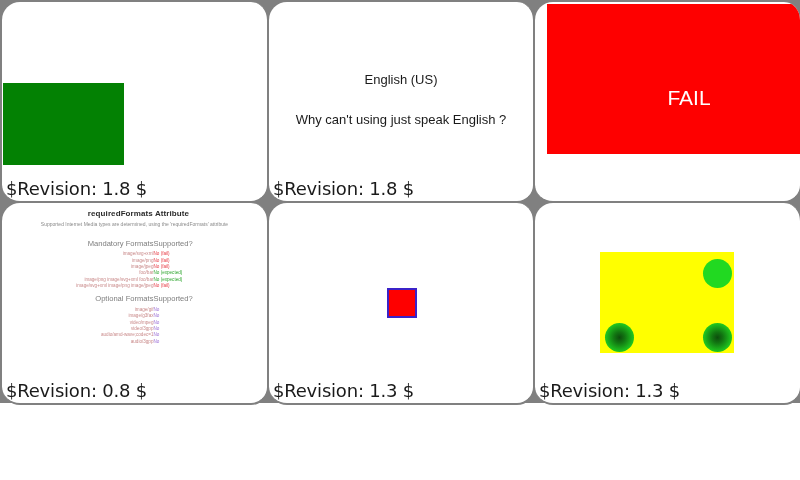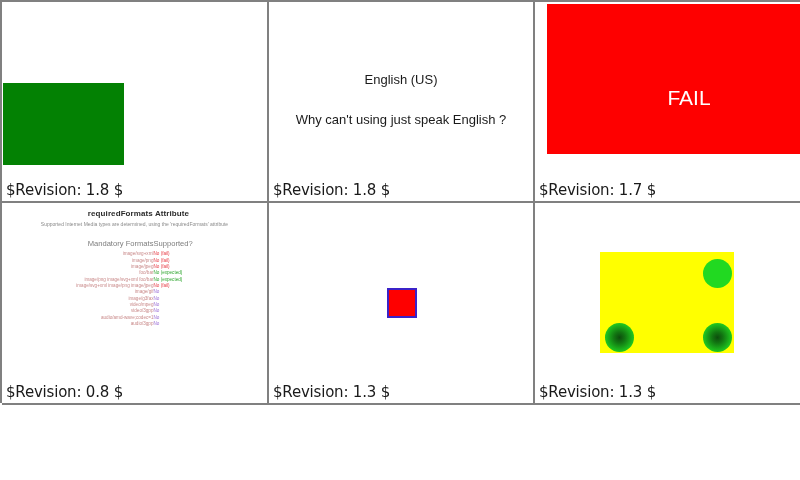--- a/index.html
+++ b/index.html
@@ -20,30 +20,31 @@
     border-left: 2px solid #808080;
     background: #808080;
     gap: 0;
   }
   .cell {
     position: relative;
     background: #ffffff;
     border-right: 2px solid #808080;
     border-bottom: 2px solid #808080;
     overflow: hidden;
+    border-radius: 18px;
   }
   .canvas {
     position: absolute;
     left: 0; top: 0; right: 0; bottom: 0;
   }
   .revision {
     position: absolute;
     left: 4px;
     bottom: 2px;
-    font-size: 15px;
+    font-size: 18px;
     color: #1a1a1a;
     white-space: nowrap;
     font-family: "DejaVu Sans", sans-serif;
     letter-spacing: -0.2px;
   }
 
   
   .green-rect {
     position: absolute;
     left: 1px; top: 81px;
@@ -182,21 +183,20 @@
     </div>
     <div class="revision">$Revision: 1.8 $</div>
   </div>
 
   <div class="cell">
     <div class="canvas">
       <div class="fail-box">
         <div class="fail-text">FAIL</div>
       </div>
     </div>
-    <div class="revision">$Revision: 1.7 $</div>
   </div>
 
   <div class="cell">
     <div class="canvas">
       <div class="doc">
         <div class="doc-title">requiredFormats Attribute</div>
         <div class="doc-sub">Supported Internet Media types are determined, using the 'requiredFormats' attribute</div>
 
         <table class="fmt-table">
           <tbody>
@@ -222,20 +222,24 @@
             </tr>
             <tr>
               <td class="col-type">image/png image/svg+xml foo/bar</td>
               <td class="col-sup v-expected">No (expected)</td>
             </tr>
             <tr>
               <td class="col-type">image/svg+xml image/png image/jpeg</td>
               <td class="col-sup v-fail">No (fail)</td>
             </tr>
 
+            <tr class="fmt-head">
+              <td class="col-type">Optional Formats</td>
+              <td class="col-sup">Supported?</td>
+            </tr>
             <tr>
               <td class="col-type">image/gif</td>
               <td class="col-sup v-no">No</td>
             </tr>
             <tr>
               <td class="col-type">image/g3fax</td>
               <td class="col-sup v-no">No</td>
             </tr>
             <tr>
               <td class="col-type">video/mpeg</td>

